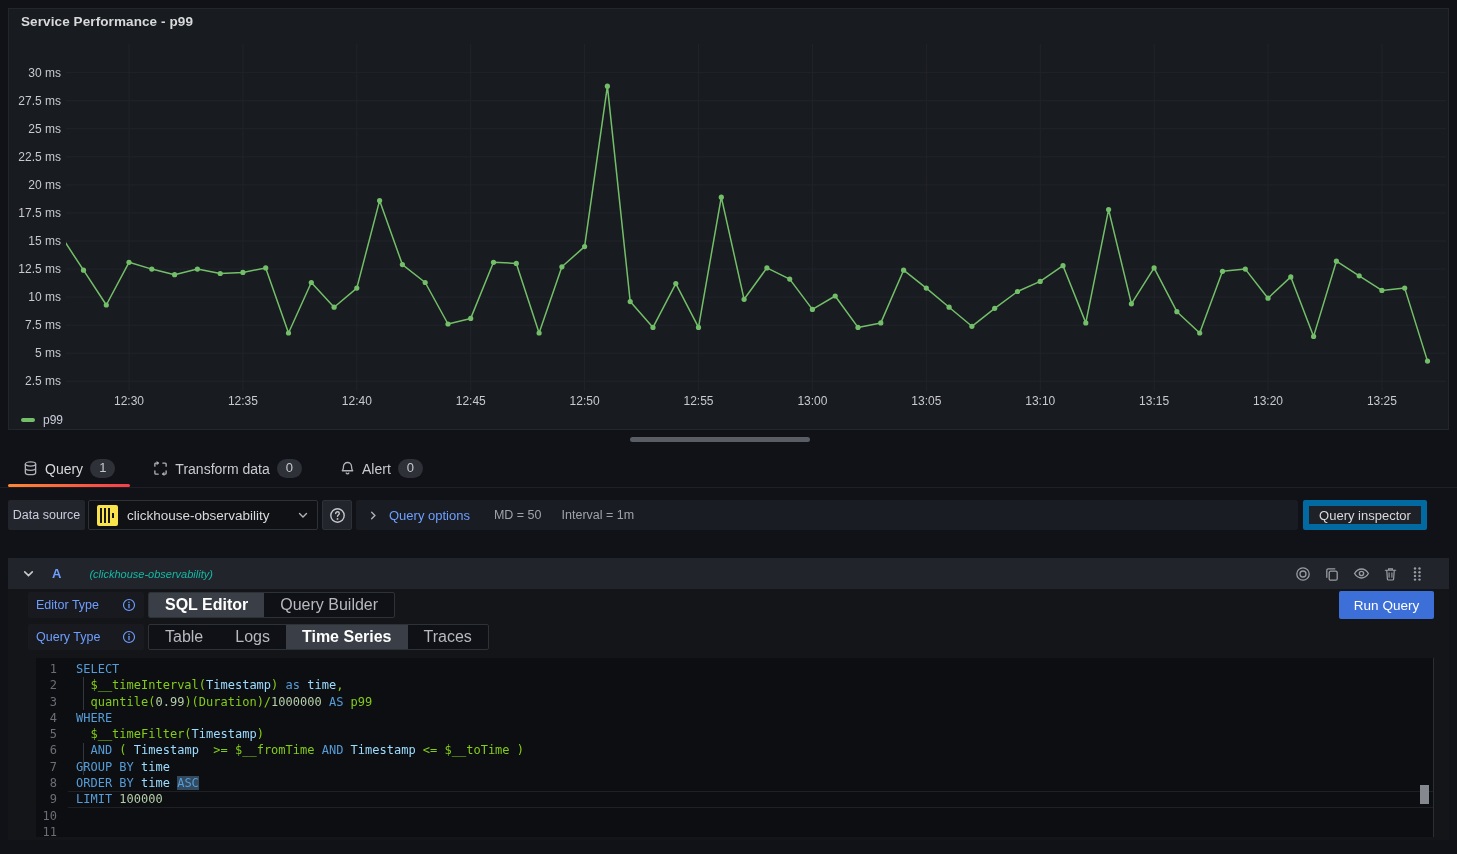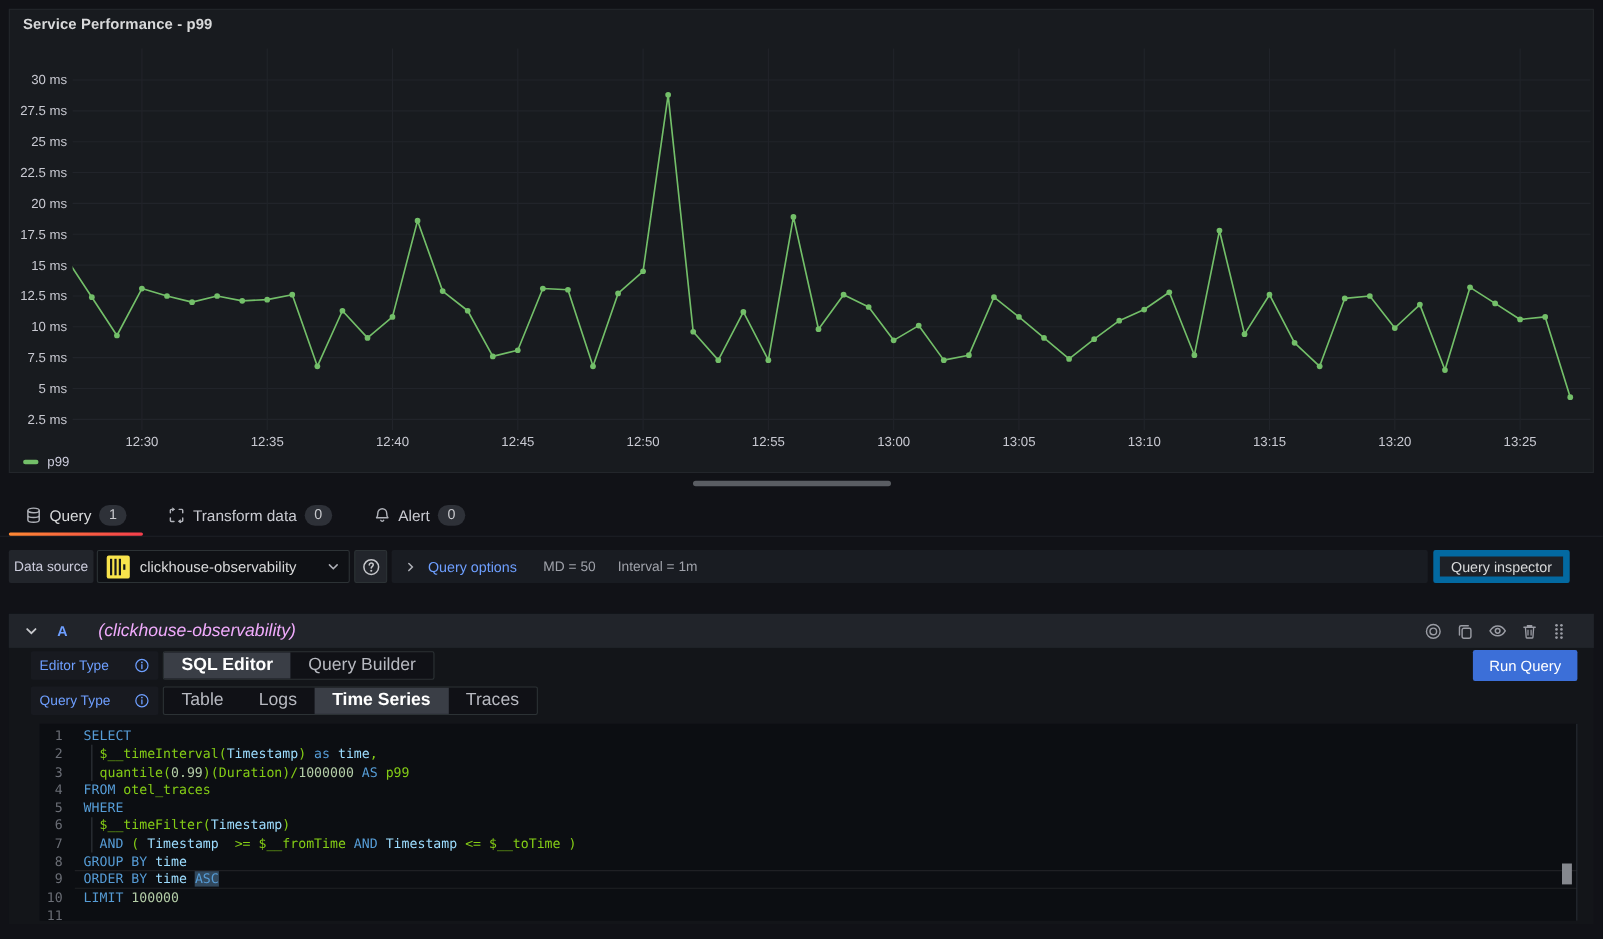--- a/index.html
+++ b/index.html
@@ -57,21 +57,21 @@
   .ds-inspector { position:absolute; left:1303px; top:500px; width:124px; height:30px;
                   background:#1e2127; border:6px solid #0369a1; border-radius:2px; color:#d8d9da;
                   font-size:13px; display:flex; align-items:center; justify-content:center; cursor:pointer; }
 
   
   .qcard { position:absolute; left:8px; top:558px; width:1441px; height:282px; background:#131519; }
   .qheader { position:absolute; left:0; top:0; width:100%; height:31px; background:#21242a;
              display:flex; align-items:center; }
   .qheader .chev { margin-left:14px; color:#c7c8cc; cursor:pointer; }
   .ref-id { margin-left:17px; color:#6e9fff; font-size:13px; font-weight:600; cursor:pointer; }
-  .ds-hint { margin-left:28px; color:#f0abfc; font-size:16px; font-style:italic; }
+  .ds-hint { margin-left:28px; color:#14b8a6; font-size:11px; font-style:italic; }
   .qactions { margin-left:auto; margin-right:26px; display:flex; align-items:center; gap:13px;
               color:#9a9ca4; }
   .qactions span { display:flex; cursor:pointer; }
 
   .inline-chip { position:absolute; left:20px; width:116px; height:26px; background:#181a20;
                  border-radius:2px; display:flex; align-items:center; justify-content:space-between;
                  padding:0 8px; }
   .inline-chip .lbl { color:#6e9fff; font-size:12.5px; }
   .inline-chip svg { color:#6e9fff; }
   .seg-group { position:absolute; left:140px; height:26px; display:inline-flex; align-items:stretch;
@@ -386,21 +386,20 @@
         <div>8</div>
         <div>9</div>
         <div>10</div>
         <div>11</div>
       </div>
     <div class="cur-line" id="cur-line" style="top: 133.4px;"></div>
     <div class="code-lines" id="code-lines">
         <div class="code-line"><span class="tk-kw">SELECT</span></div>
         <div class="code-line"><span class="tk-txt">  $__timeInterval(</span><span class="tk-id">Timestamp</span><span class="tk-txt">) </span><span class="tk-kw">as</span><span class="tk-txt"> </span><span class="tk-id">time</span><span class="tk-txt">,</span></div>
         <div class="code-line"><span class="tk-txt">  quantile(</span><span class="tk-num">0.99</span><span class="tk-txt">)(Duration)/</span><span class="tk-num">1000000</span><span class="tk-txt"> </span><span class="tk-kw">AS</span><span class="tk-txt"> p99</span></div>
-        <div class="code-line"><span class="tk-kw">FROM</span><span class="tk-txt"> otel_traces</span></div>
         <div class="code-line"><span class="tk-kw">WHERE</span></div>
         <div class="code-line"><span class="tk-txt">  $__timeFilter(</span><span class="tk-id">Timestamp</span><span class="tk-txt">)</span></div>
         <div class="code-line"><span class="tk-txt">  </span><span class="tk-kw">AND</span><span class="tk-txt"> ( </span><span class="tk-id">Timestamp</span><span class="tk-txt">  &gt;= $__fromTime </span><span class="tk-kw">AND</span><span class="tk-txt"> </span><span class="tk-id">Timestamp</span><span class="tk-txt"> &lt;= $__toTime )</span></div>
         <div class="code-line"><span class="tk-kw">GROUP BY</span><span class="tk-txt"> </span><span class="tk-id">time</span></div>
         <div class="code-line"><span class="tk-kw">ORDER BY</span><span class="tk-txt"> </span><span class="tk-id">time</span><span class="tk-txt"> </span><span class="tk-sel">ASC</span></div>
         <div class="code-line"><span class="tk-kw">LIMIT</span><span class="tk-txt"> </span><span class="tk-num">100000</span></div>
         <div class="code-line"></div>
       </div>
     <div class="ruler-block" id="ruler-block" style="top: 127.4px;"></div>
   <div class="indent-guide" style="top: 19.3px; height: 32.6px;"></div>

